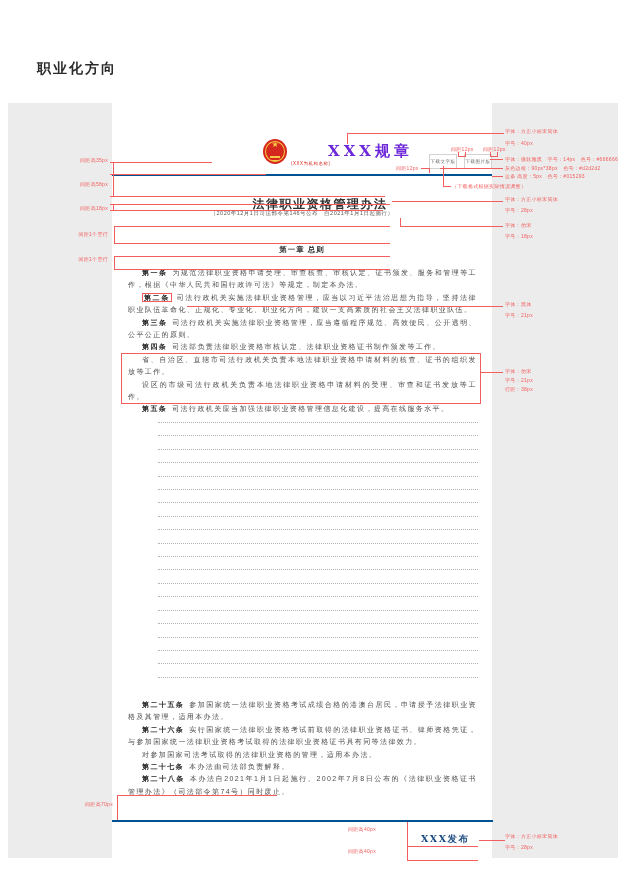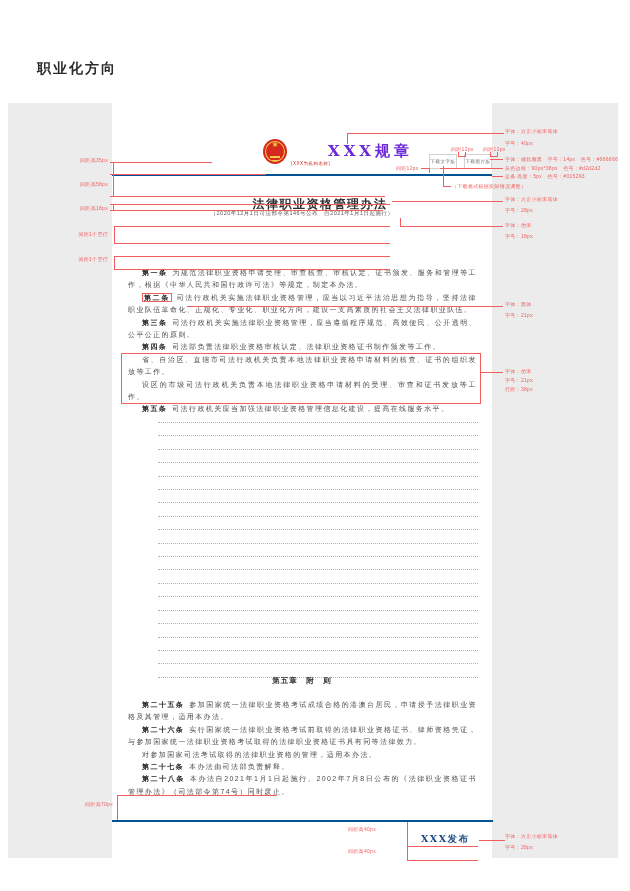--- a/index.html
+++ b/index.html
@@ -70,20 +70,21 @@
   </div>
   <div class="abs dl-btn" style="left:464px;top:154px;border-color:#d2d2d2;color:#666666;">
     <span>下载图片版</span>
   </div>
 
   <div class="abs bluebar" style="left:112px;top:173.5px;width:380px;background:#015293;"></div>
   <div class="abs bluebar" style="left:112px;top:819.5px;width:381px;background:#015293;"></div>
 
   <div class="abs" id="doc-title">法律职业资格管理办法</div>
   <div class="abs" id="doc-date">（2020年12月1日司法部令第146号公布　自2021年1月1日起施行）</div>
+  <div class="abs chapter" style="top:245px;">第一章 总则</div>
 
   <div class="abs bodyblock" style="top:267px;">
     <p><span class="lead">第一条</span><span>为规范法律职业资格申请受理、审查核查、审核认定、证书颁发、服务和管理等工作，根据《中华人民共和国行政许可法》等规定，制定本办法。</span></p>
     <p><span class="lead lead-boxed">第二条</span><span>司法行政机关实施法律职业资格管理，应当以习近平法治思想为指导，坚持法律职业队伍革命化、正规化、专业化、职业化方向，建设一支高素质的社会主义法律职业队伍。</span></p>
     <p><span class="lead">第三条</span><span>司法行政机关实施法律职业资格管理，应当遵循程序规范、高效便民、公开透明、公平公正的原则。</span></p>
     <p><span class="lead">第四条</span><span>司法部负责法律职业资格审核认定、法律职业资格证书制作颁发等工作。</span></p>
     <div class="redbox">
       <p><span>省、自治区、直辖市司法行政机关负责本地法律职业资格申请材料的核查、证书的组织发放等工作。</span></p>
       <p><span>设区的市级司法行政机关负责本地法律职业资格申请材料的受理、审查和证书发放等工作。</span></p>
     </div>
@@ -106,21 +107,20 @@
       <div class="dl"></div>
       <div class="dl"></div>
       <div class="dl"></div>
     <div class="dl"></div>
       <div class="dl"></div>
       <div class="dl"></div>
       <div class="dl"></div>
       <div class="dl"></div>
   </div>
 
-  <div class="abs chapter" style="top:676px;">第五章　附　则</div>
   <div class="abs bodyblock" style="top:699px;">
     <p><span class="lead">第二十五条</span><span>参加国家统一法律职业资格考试成绩合格的港澳台居民，申请授予法律职业资格及其管理，适用本办法。</span></p>
     <p><span class="lead">第二十六条</span><span>实行国家统一法律职业资格考试前取得的法律职业资格证书、律师资格凭证，与参加国家统一法律职业资格考试取得的法律职业资格证书具有同等法律效力。</span></p>
     <p><span>对参加国家司法考试取得的法律职业资格的管理，适用本办法。</span></p>
     <p><span class="lead">第二十七条</span><span>本办法由司法部负责解释。</span></p>
     <p><span class="lead">第二十八条</span><span>本办法自2021年1月1日起施行。2002年7月8日公布的《法律职业资格证书管理办法》（司法部令第74号）同时废止。</span></p>
   </div>
 
   <div class="abs" id="publisher">XXX发布</div>
 

